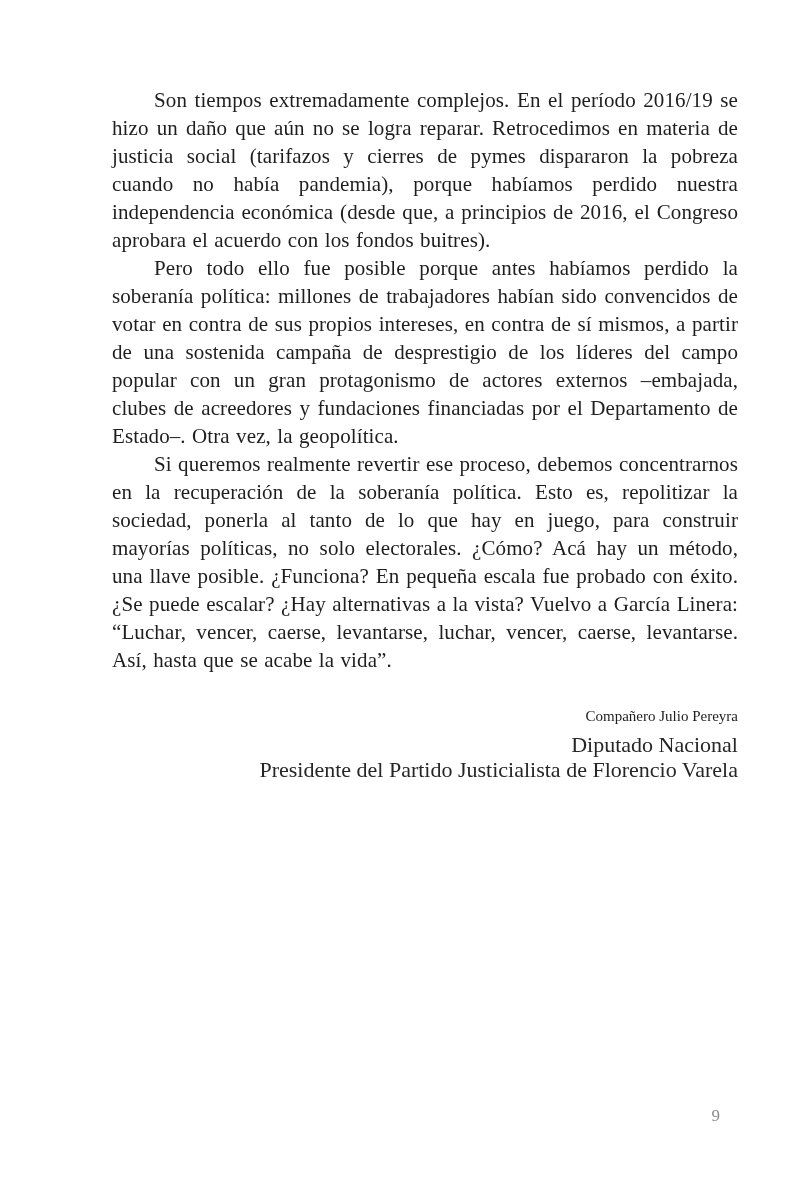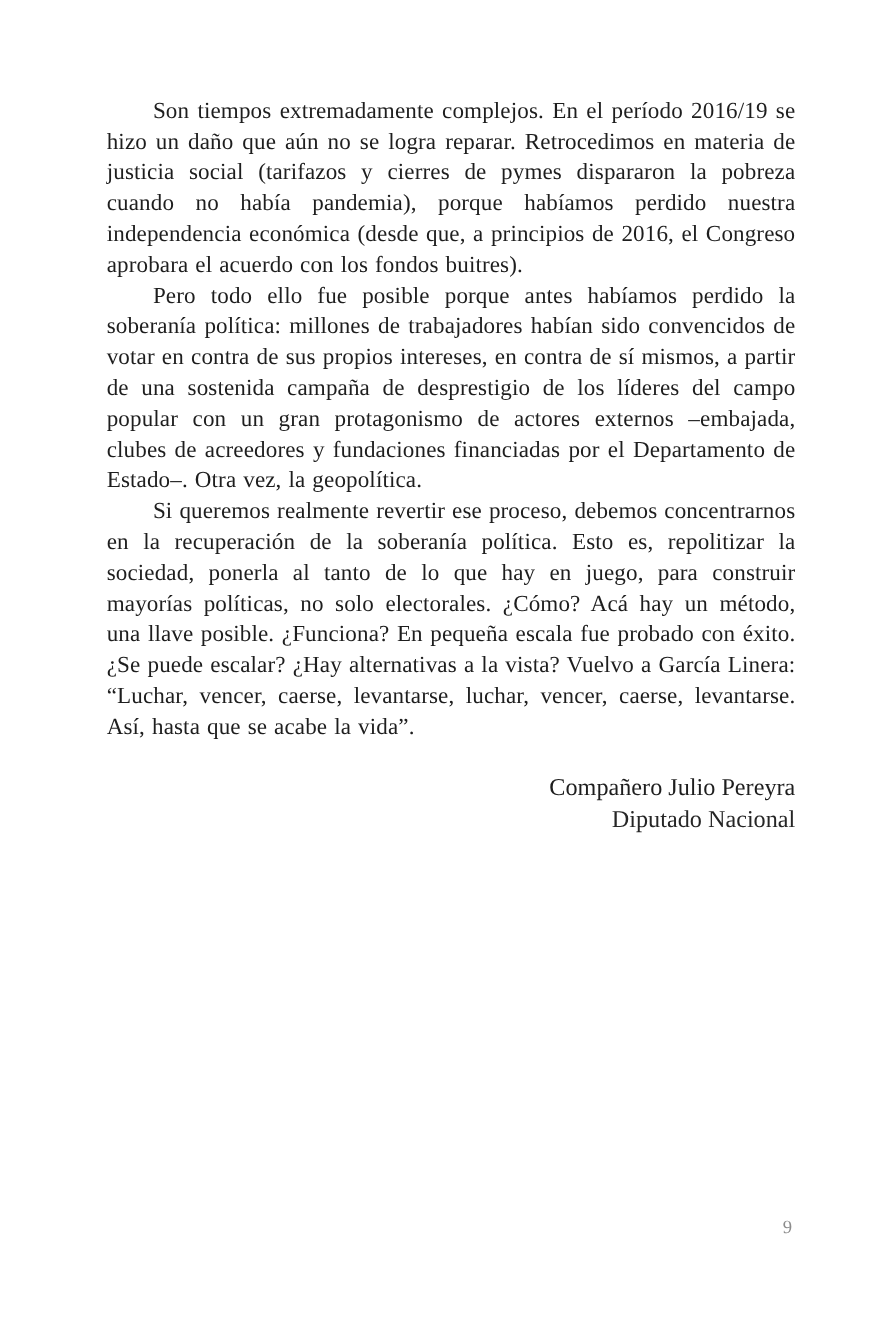--- a/index.html
+++ b/index.html
@@ -11,39 +11,39 @@
     position: relative;
     width: 810px;
     height: 1200px;
     background: #ffffff;
     font-family: "Liberation Serif", "DejaVu Serif", serif;
     color: #1e1e1e;
     overflow: hidden;
   }
   .text-block {
     position: absolute;
-    left: 97px;
+    left: 112px;
     top: 86px;
     width: 626px;
   }
   .text-block p {
     margin: 0;
     font-size: 21px;
     line-height: 28px;
     text-align: justify;
     text-indent: 42px;
     letter-spacing: 0.1px;
     word-spacing: 1px;
   }
   .signature {
     margin-top: 26px;
     text-align: right;
   }
   .sig-name {
-    font-size: 22px;
+    font-size: 15px;
     line-height: 32px;
   }
   .sig-small {
     font-size: 22px;
     line-height: 25px;
     color: #262626;
   }
   .page-number {
     position: absolute;
     top: 1106px;
@@ -58,17 +58,18 @@
 
 <div class="page">
   <main class="text-block">
     <p>Son tiempos extremadamente complejos. En el período 2016/19 se hizo un daño que aún no se logra reparar. Retrocedimos en materia de justicia social (tarifazos y cierres de pymes dispararon la pobreza cuando no había pandemia), porque habíamos perdido nuestra independencia económica (desde que, a principios de 2016, el Congreso aprobara el acuerdo con los fondos buitres).</p>
     <p>Pero todo ello fue posible porque antes habíamos perdido la soberanía política: millones de trabajadores habían sido convencidos de votar en contra de sus propios intereses, en contra de sí mismos, a partir de una sostenida campaña de desprestigio de los líderes del campo popular con un gran protagonismo de actores externos –embajada, clubes de acreedores y fundaciones financiadas por el Departamento de Estado–. Otra vez, la geopolítica.</p>
     <p>Si queremos realmente revertir ese proceso, debemos concentrarnos en la recuperación de la soberanía política. Esto es, repolitizar la sociedad, ponerla al tanto de lo que hay en juego, para construir mayorías políticas, no solo electorales. ¿Cómo? Acá hay un método, una llave posible. ¿Funciona? En pequeña escala fue probado con éxito. ¿Se puede escalar? ¿Hay alternativas a la vista? Vuelvo a García Linera: “Luchar, vencer, caerse, levantarse, luchar, vencer, caerse, levantarse. Así, hasta que se acabe la vida”.</p>
 
     <div class="signature">
       <div class="sig-name">Compañero Julio Pereyra</div>
       <div class="sig-small">Diputado Nacional</div>
+      <div class="sig-small">Presidente del Partido Justicialista de Florencio Varela</div>
     </div>
   </main>
 
   <div class="page-number">9</div>
 </div>
 
 </body></html>

